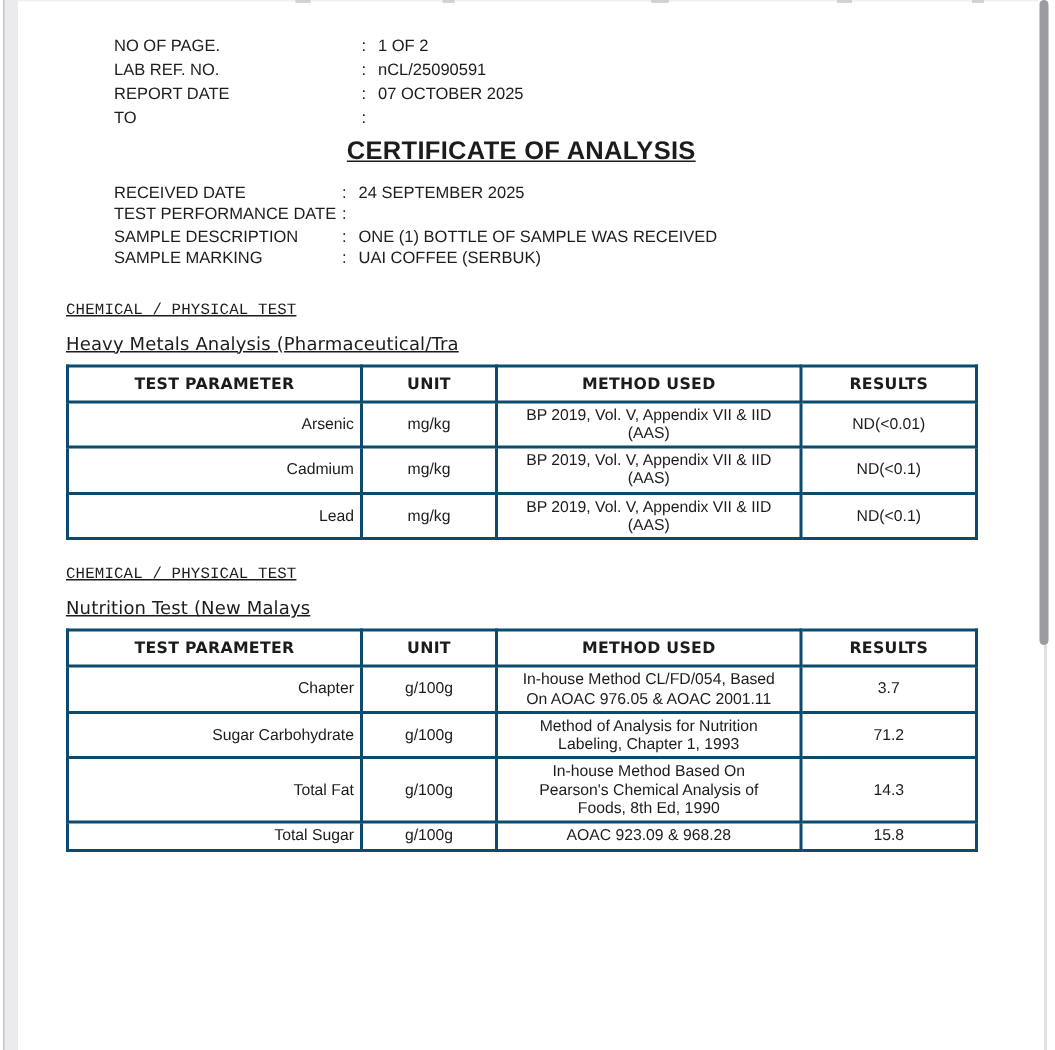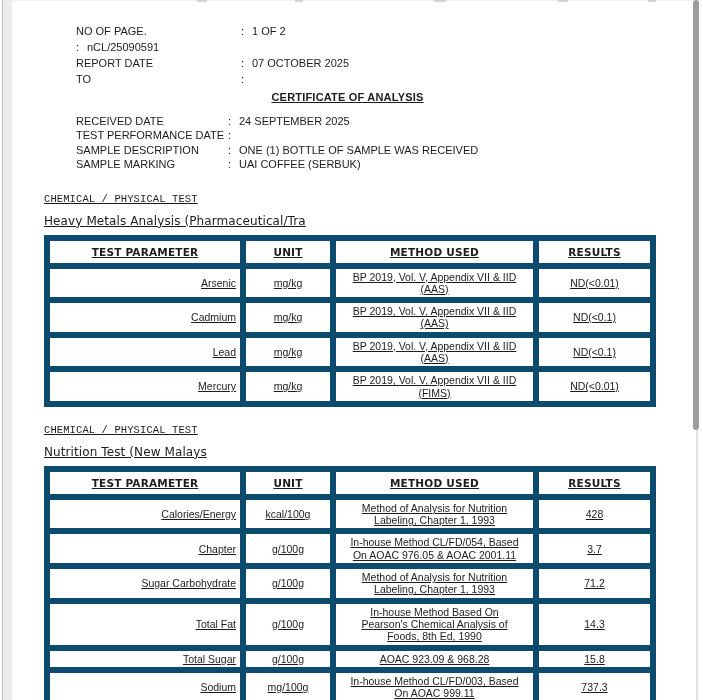--- a/index.html
+++ b/index.html
@@ -31,42 +31,42 @@
   .field-row{display:flex;font-size:11px;line-height:12.5px;padding-left:32px;}
   .meta .field-row{margin-bottom:3.5px;}
   .sample .field-row{margin-bottom:2px;}
   .meta .label{width:165px;flex:none;}
   .sample .label{width:152px;flex:none;}
   .colon{width:11px;flex:none;}
   .value{white-space:pre-line;}
   .addr{line-height:13.3px;}
 
   .doc-title{
-    font-size:11px;font-weight:bold;text-decoration:underline;
+    font-size:17px;font-weight:bold;text-decoration:underline;
     text-align:center;margin:5px 0 12px 0;letter-spacing:.2px;
   }
 
   .section-label{
     font-family:Liberation Mono, monospace;
     font-size:10.5px;text-decoration:underline;letter-spacing:.1px;
   }
   .cat1{margin-top:22px;}
   .cat2{margin-top:17px;}
   .table-heading{
     font-family:"DejaVu Sans",sans-serif;
     font-size:12px;font-weight:normal;text-decoration:underline;
     margin-top:9px;letter-spacing:.1px;
   }
 
   table{
     border-collapse:collapse;table-layout:fixed;width:606px;margin-top:7px;
     font-size:10.5px;color:#1c1c1c;
   }
   col.c1{width:196px;} col.c2{width:90px;} col.c3{width:203px;} col.c4{width:117px;}
-  th,td{border:6px solid #0c4a6e;vertical-align:middle;text-decoration:underline;}
+  th,td{border:2px solid #0c4a6e;vertical-align:middle;}
   th{
     font-family:"DejaVu Sans",sans-serif;
     height:20px;font-size:10.5px;font-weight:bold;text-align:center;letter-spacing:.2px;
   }
   td{padding:2px 4px;line-height:12.3px;}
   td.param{text-align:right;padding-left:5px;}
   td.unit,td.method,td.result{text-align:center;}
   td.method{white-space:pre-line;text-align:center;}
 </style>
 </head>
@@ -82,20 +82,21 @@
 
 <div class="content">
 
   <div class="meta">
     <div class="field-row">
       <span class="label">NO OF PAGE.</span>
       <span class="colon">:</span>
       <span class="value">1 OF  2</span>
     </div>
     <div class="field-row">
+      <span class="label">LAB REF. NO.</span>
       <span class="colon">:</span>
       <span class="value">nCL/25090591</span>
     </div>
     <div class="field-row">
       <span class="label">REPORT DATE</span>
       <span class="colon">:</span>
       <span class="value">07 OCTOBER 2025</span>
     </div>
     <div class="field-row">
       <span class="label">TO</span>
@@ -160,27 +161,20 @@
 (AAS)</td>
         <td class="result">ND(&lt;0.1)</td>
       </tr>
       <tr>
         <td class="param">Lead</td>
         <td class="unit">mg/kg</td>
         <td class="method">BP 2019, Vol. V, Appendix VII &amp; IID
 (AAS)</td>
         <td class="result">ND(&lt;0.1)</td>
       </tr>
-      <tr>
-        <td class="param">Mercury</td>
-        <td class="unit">mg/kg</td>
-        <td class="method">BP 2019, Vol. V, Appendix VII &amp; IID
-(FIMS)</td>
-        <td class="result">ND(&lt;0.01)</td>
-      </tr>
     </tbody>
   </table>
 
   <div class="section-label cat2">CHEMICAL / PHYSICAL TEST</div>
   <div class="table-heading">Nutrition Test (New Malays</div>
 
   <table>
     <colgroup>
         <col class="c1">
         <col class="c2">
@@ -190,27 +184,20 @@
     <thead>
       <tr>
         <th>TEST PARAMETER</th>
         <th>UNIT</th>
         <th>METHOD USED</th>
         <th>RESULTS</th>
       </tr>
     </thead>
     <tbody>
       <tr>
-        <td class="param">Calories/Energy</td>
-        <td class="unit">kcal/100g</td>
-        <td class="method">Method of Analysis for Nutrition
-Labeling, Chapter 1, 1993</td>
-        <td class="result">428</td>
-      </tr>
-      <tr>
         <td class="param">Chapter</td>
         <td class="unit">g/100g</td>
         <td class="method">In-house Method CL/FD/054, Based
 On AOAC 976.05 &amp; AOAC 2001.11</td>
         <td class="result">3.7</td>
       </tr>
       <tr>
         <td class="param">Sugar Carbohydrate</td>
         <td class="unit">g/100g</td>
         <td class="method">Method of Analysis for Nutrition
@@ -224,26 +211,19 @@
 Pearson's Chemical Analysis of
 Foods, 8th Ed, 1990</td>
         <td class="result">14.3</td>
       </tr>
       <tr>
         <td class="param">Total Sugar</td>
         <td class="unit">g/100g</td>
         <td class="method">AOAC 923.09 &amp; 968.28</td>
         <td class="result">15.8</td>
       </tr>
-      <tr>
-        <td class="param">Sodium</td>
-        <td class="unit">mg/100g</td>
-        <td class="method">In-house Method CL/FD/003, Based
-On AOAC 999.11</td>
-        <td class="result">737.3</td>
-      </tr>
     </tbody>
   </table>
 
 </div>
 
 <div class="scroll-thumb"></div>
 <div class="scroll-track-line"></div>
 
 </body></html>

